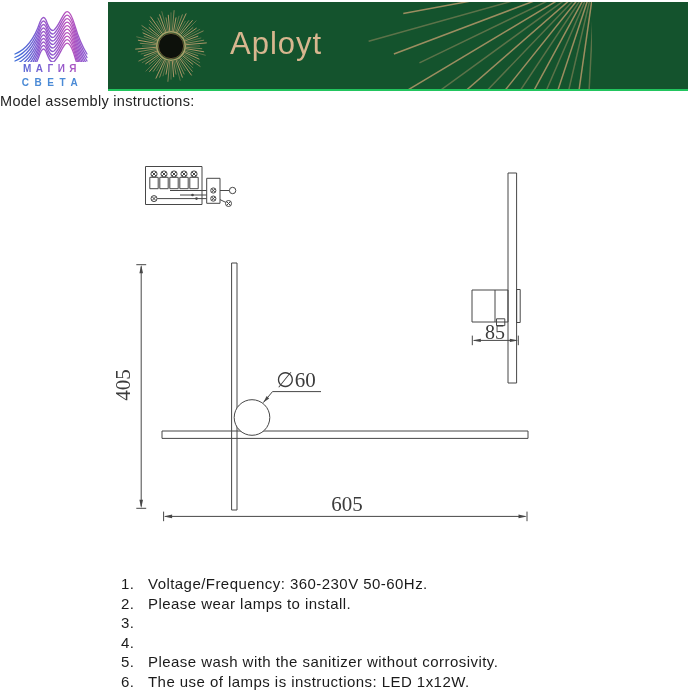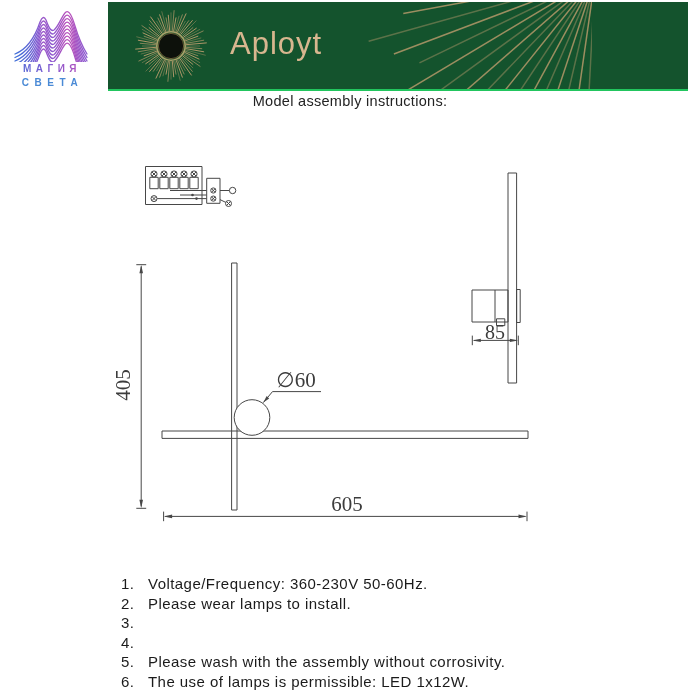--- a/index.html
+++ b/index.html
@@ -17,21 +17,21 @@
            padding-left:5px;color:#4a8ad6;}
 
   
   .banner{position:absolute;left:108px;top:2px;width:580px;height:87px;background:#14532d;
           overflow:hidden;border-bottom:2px solid #22c55e;}
   .banner svg{position:absolute;left:0;top:0;}
   .banner-brand{position:absolute;left:122px;top:43px;transform:translateY(-54%);
           font-size:31px;font-weight:400;letter-spacing:1px;color:#d8b68f;}
 
   
-  .title-block{position:absolute;left:0;top:93px;width:700px;text-align:center;
+  .title-block{position:absolute;left:0;top:93px;width:700px;
           color:#232323;font-size:14.5px;letter-spacing:.3px;line-height:17px;}
 
   
   .drawing{position:absolute;left:0;top:140px;}
   .drawing *{vector-effect:non-scaling-stroke;}
   .ln{stroke:#474747;stroke-width:1;fill:none;}
   .fillw{fill:#ffffff;}
   .arr{fill:#474747;stroke:none;}
   .dim{font-family:"Liberation Serif", serif;fill:#3c3c3c;}
 
@@ -260,21 +260,21 @@
       <span>Please wear lamps to install.</span>
     </div>
     <div class="inst-row">
       <span class="inst-num">3.</span>
     </div>
     <div class="inst-row">
       <span class="inst-num">4.</span>
     </div>
     <div class="inst-row">
       <span class="inst-num">5.</span>
-      <span>Please wash with the assembly without corrosivity.</span>
+      <span>Please wash with the sanitizer without corrosivity.</span>
     </div>
     <div class="inst-row">
       <span class="inst-num">6.</span>
-      <span>The use of lamps is permissible: LED 1x12W.</span>
+      <span>The use of lamps is instructions: LED 1x12W.</span>
     </div>
   </div>
 
 </div>
 
 </body></html>

